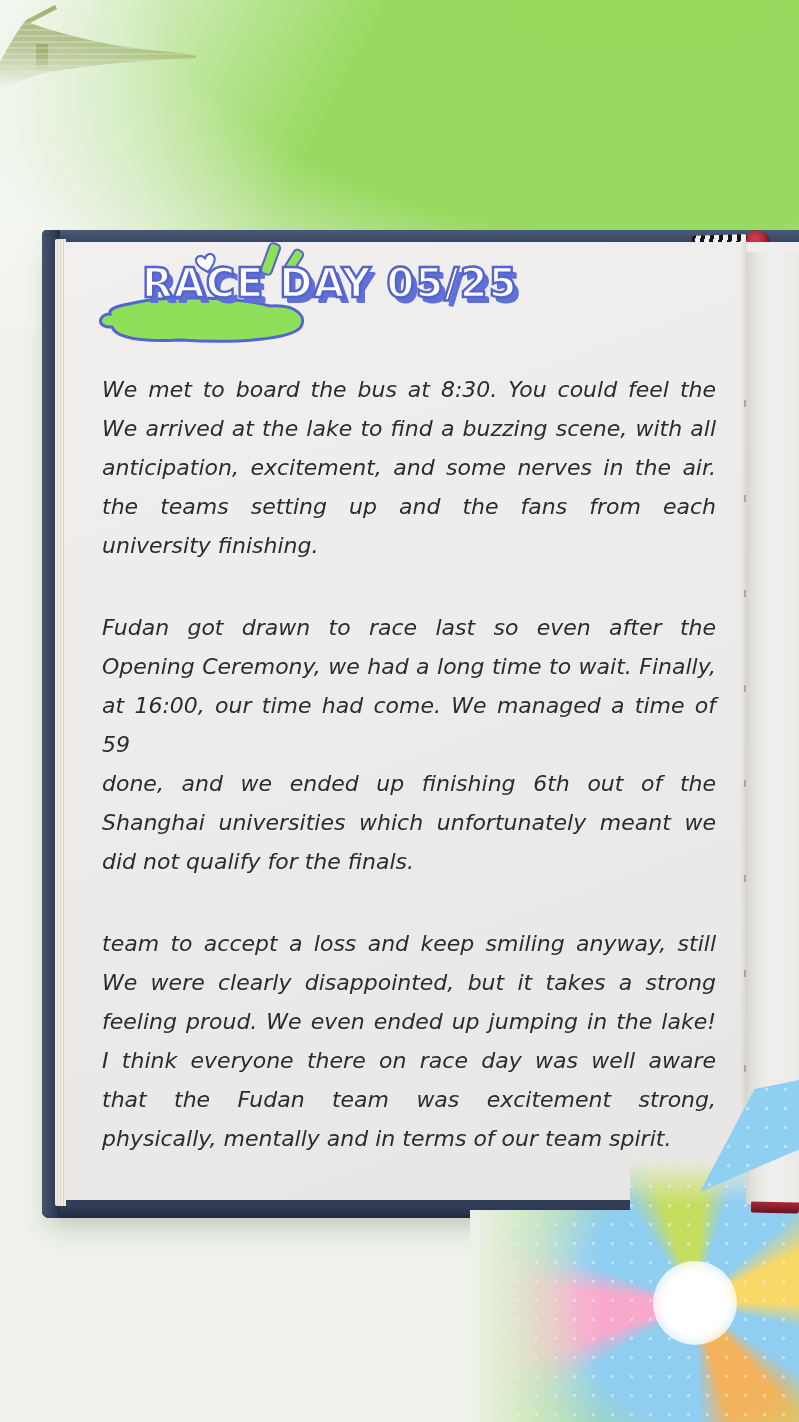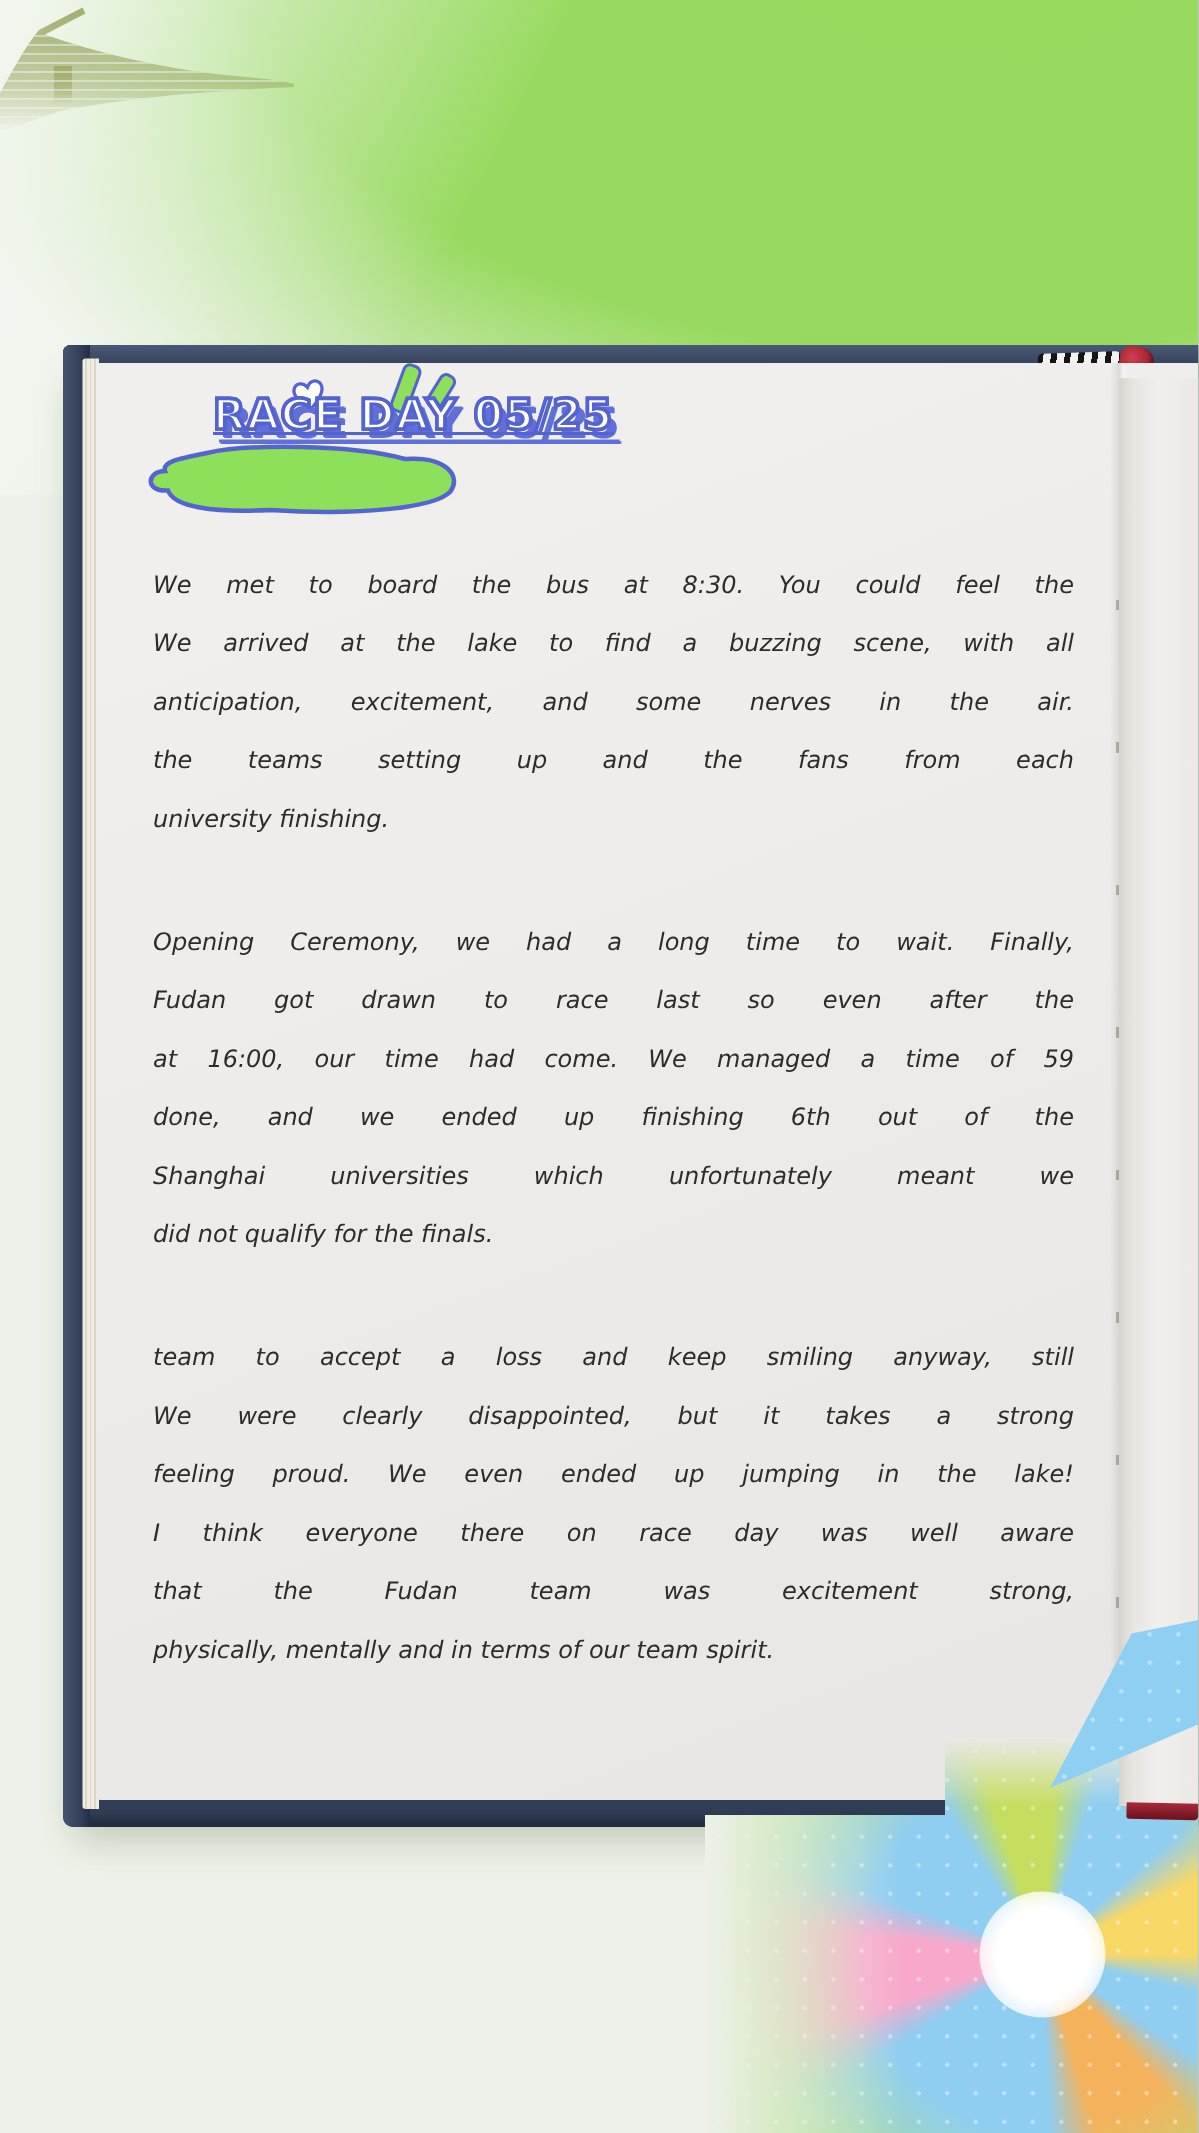--- a/index.html
+++ b/index.html
@@ -51,34 +51,33 @@
   .sliver { position:absolute; left:746px; top:252px; width:53px; height:952px; z-index:6;
     background:linear-gradient(to right, #d7d4ce 0, #e7e5e2 9px, #f0efed 26px, #ebe9e6 100%); }
   .sliver-edge { position:absolute; left:5px; right:0; bottom:-9px; height:11px;
     background:linear-gradient(#a62b3a,#6d101d); border-radius:0 0 3px 2px; transform:rotate(1.2deg); }
 
   
   .title-wrap { position:absolute; left:34px; top:14px; width:640px; height:104px; }
   .blob-svg { position:absolute; left:-4px; top:32px; width:215px; height:56px; }
   .title-text {
     position:absolute; left:44px; top:4px;
-    font-size:28px; font-weight:bold; letter-spacing:1px; color:#ffffff;
+    font-size:40px; font-weight:bold; letter-spacing:1px; color:#ffffff;
     -webkit-text-stroke:2.4px #5463cf;
     text-shadow: 4px 5px 0 #6070d6, 5px 6px 0 #6070d6;
     white-space:nowrap;
-    text-decoration:underline;
   }
   .heart-svg { position:absolute; left:96px; top:-4px; width:24px; height:22px; transform:rotate(-12deg); }
   .tick { position:absolute; background:#8ee05b; border:2px solid #5463cf; border-radius:5px; }
   .tick1 { left:166px; top:-14px; width:9px; height:30px; transform:rotate(20deg); }
   .tick2 { left:190px; top:-8px; width:8px; height:22px; transform:rotate(32deg); }
 
   
   .journal { position:absolute; left:38px; top:128px; width:614px; color:#2d2c2c;
-    font-style:italic; font-size:16px; line-height:39px; }
+    font-style:italic; font-size:22px; line-height:39px; }
   .para { margin:0 0 43px 0; }
   .line { text-align:justify; text-align-last:justify; }
   .line.last { text-align-last:left; }
 
   
   .corner {
     position:absolute; left:470px; top:1158px; width:329px; height:264px; z-index:4;
     clip-path: polygon(160px 0, 329px 0, 329px 264px, 0 264px, 0 52px, 160px 52px);
     background-color:#b4df80;
     background-image:
@@ -170,22 +169,22 @@
 
       <div class="journal">
           <div class="para">
             <div class="line">We met to board the bus at 8:30. You could feel the</div>
             <div class="line">We arrived at the lake to find a buzzing scene, with all</div>
             <div class="line">anticipation, excitement, and some nerves in the air.</div>
             <div class="line">the teams setting up and the fans from each</div>
             <div class="line last">university finishing.</div>
           </div>
           <div class="para">
+            <div class="line">Fudan got drawn to race last so even after the</div>
             <div class="line">Opening Ceremony, we had a long time to wait. Finally,</div>
-            <div class="line">Fudan got drawn to race last so even after the</div>
             <div class="line">at 16:00, our time had come. We managed a time of 59</div>
             <div class="line">done, and we ended up finishing 6th out of the</div>
             <div class="line">Shanghai universities which unfortunately meant we</div>
             <div class="line last">did not qualify for the finals.</div>
           </div>
           <div class="para">
             <div class="line">team to accept a loss and keep smiling anyway, still</div>
             <div class="line">We were clearly disappointed, but it takes a strong</div>
             <div class="line">feeling proud. We even ended up jumping in the lake!</div>
             <div class="line">I think everyone there on race day was well aware</div>

